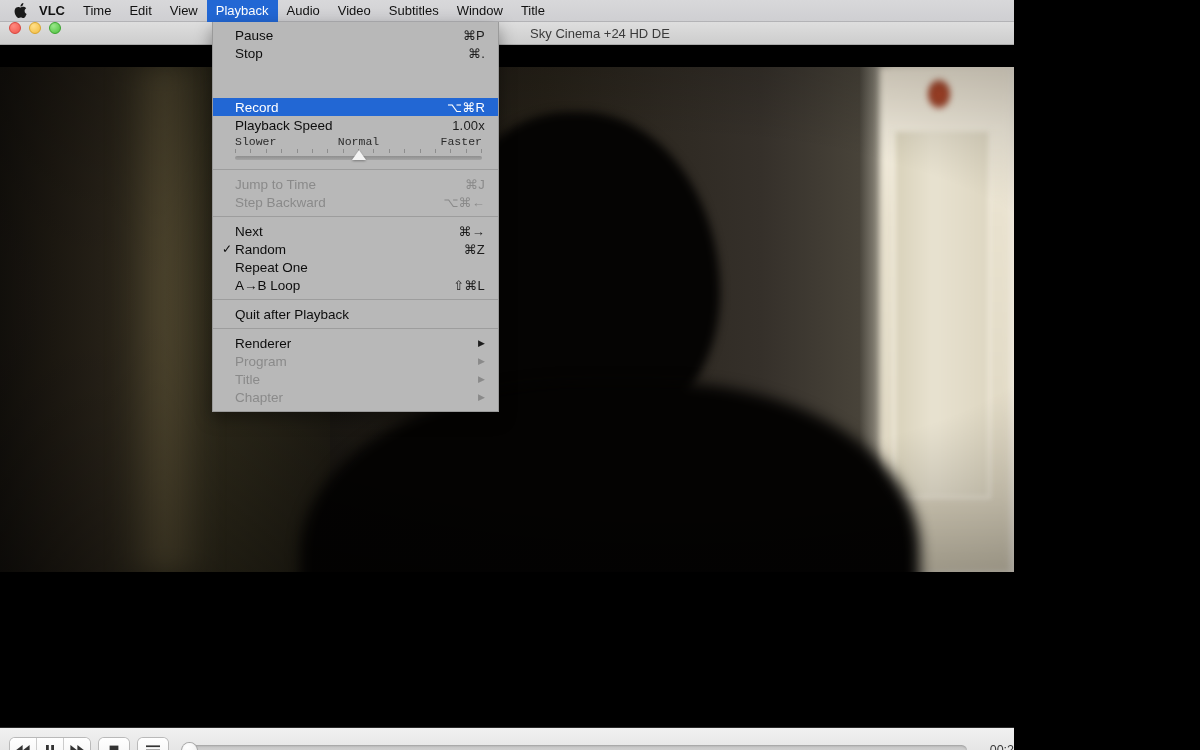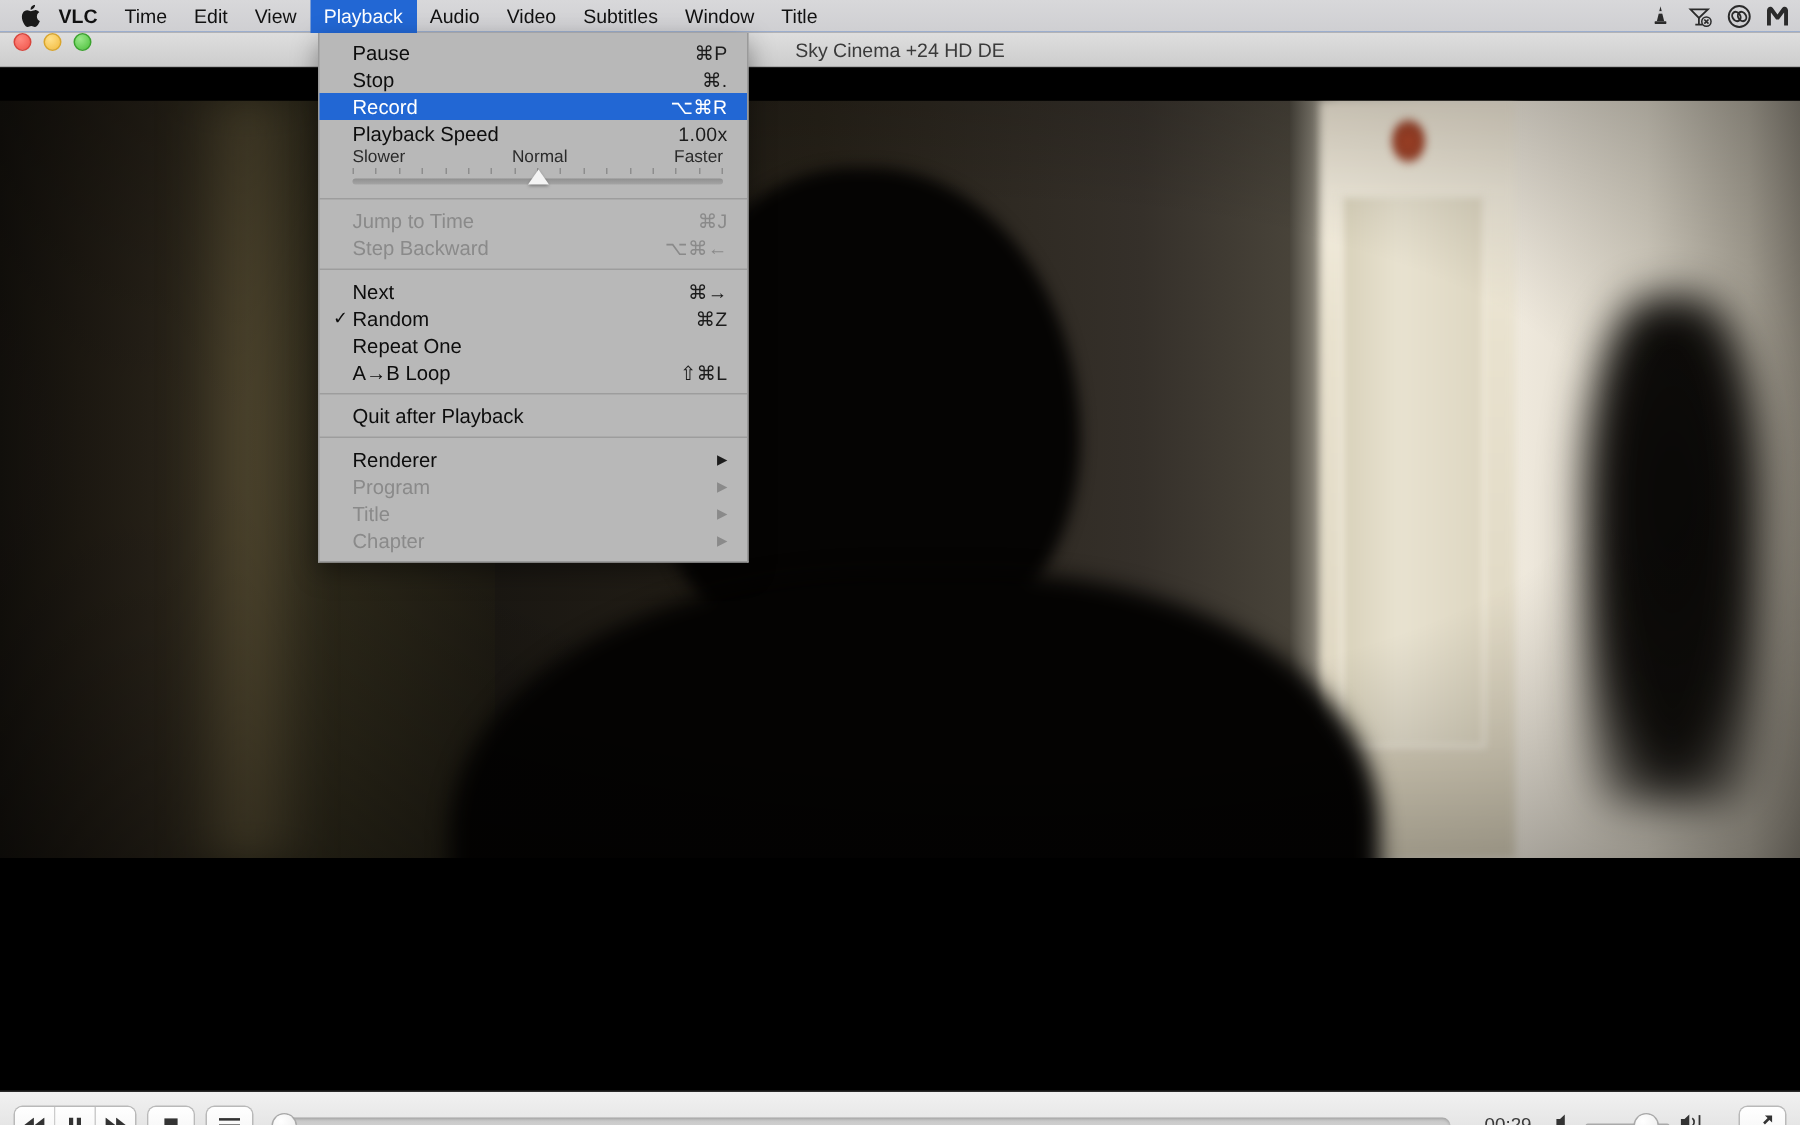--- a/index.html
+++ b/index.html
@@ -8,24 +8,24 @@
     width: 1200px;
     height: 750px;
     overflow: hidden;
     font-family: "Liberation Sans", sans-serif;
     background: #000;
     -webkit-font-smoothing: antialiased;
   }
 
   #screen {
     position: relative;
-    width: 1200px;
+    width: 1014px;
     height: 750px;
     overflow: hidden;
-    background: #3b82f6;
+    background: #0c4a6e;
   }
 
   
   #menubar {
     position: absolute;
     left: 0; top: 0;
     width: 1200px; height: 22px;
     background: linear-gradient(to bottom, #d8d8da 0%, #cfcfd2 100%);
     border-bottom: 1px solid #b3b3b6;
     display: flex;
@@ -356,39 +356,41 @@
   .mrow .submenu-arrow {
     font-size: 9px;
     color: #1c1c1c;
     margin-left: 18px;
   }
   .mrow.disabled .label,
   .mrow.disabled .shortcut,
   .mrow.disabled .submenu-arrow { color: #8a8a8a; }
   .mrow.selected {
     background: #2267d4;
+    margin-top: 36px;
   }
   .mrow.selected .label,
   .mrow.selected .shortcut,
   .mrow.selected .check { color: #ffffff; }
   .msep {
     height: 1px;
     background: #9d9d9d;
     margin: 5px 0 5px 0;
   }
   
   #speed-block {
     padding: 1px 16px 4px 22px;
   }
   #speed-legend {
     display: flex;
     justify-content: space-between;
     font-size: 11.5px;
     color: #2b2b2b;
     margin-bottom: 1px;
+    font-family: Liberation Mono, monospace;
   }
   #speed-ticks {
     position: relative;
     height: 6px;
     display: flex;
     justify-content: space-between;
     align-items: flex-start;
   }
   #speed-ticks span {
     width: 1px; height: 4px;

